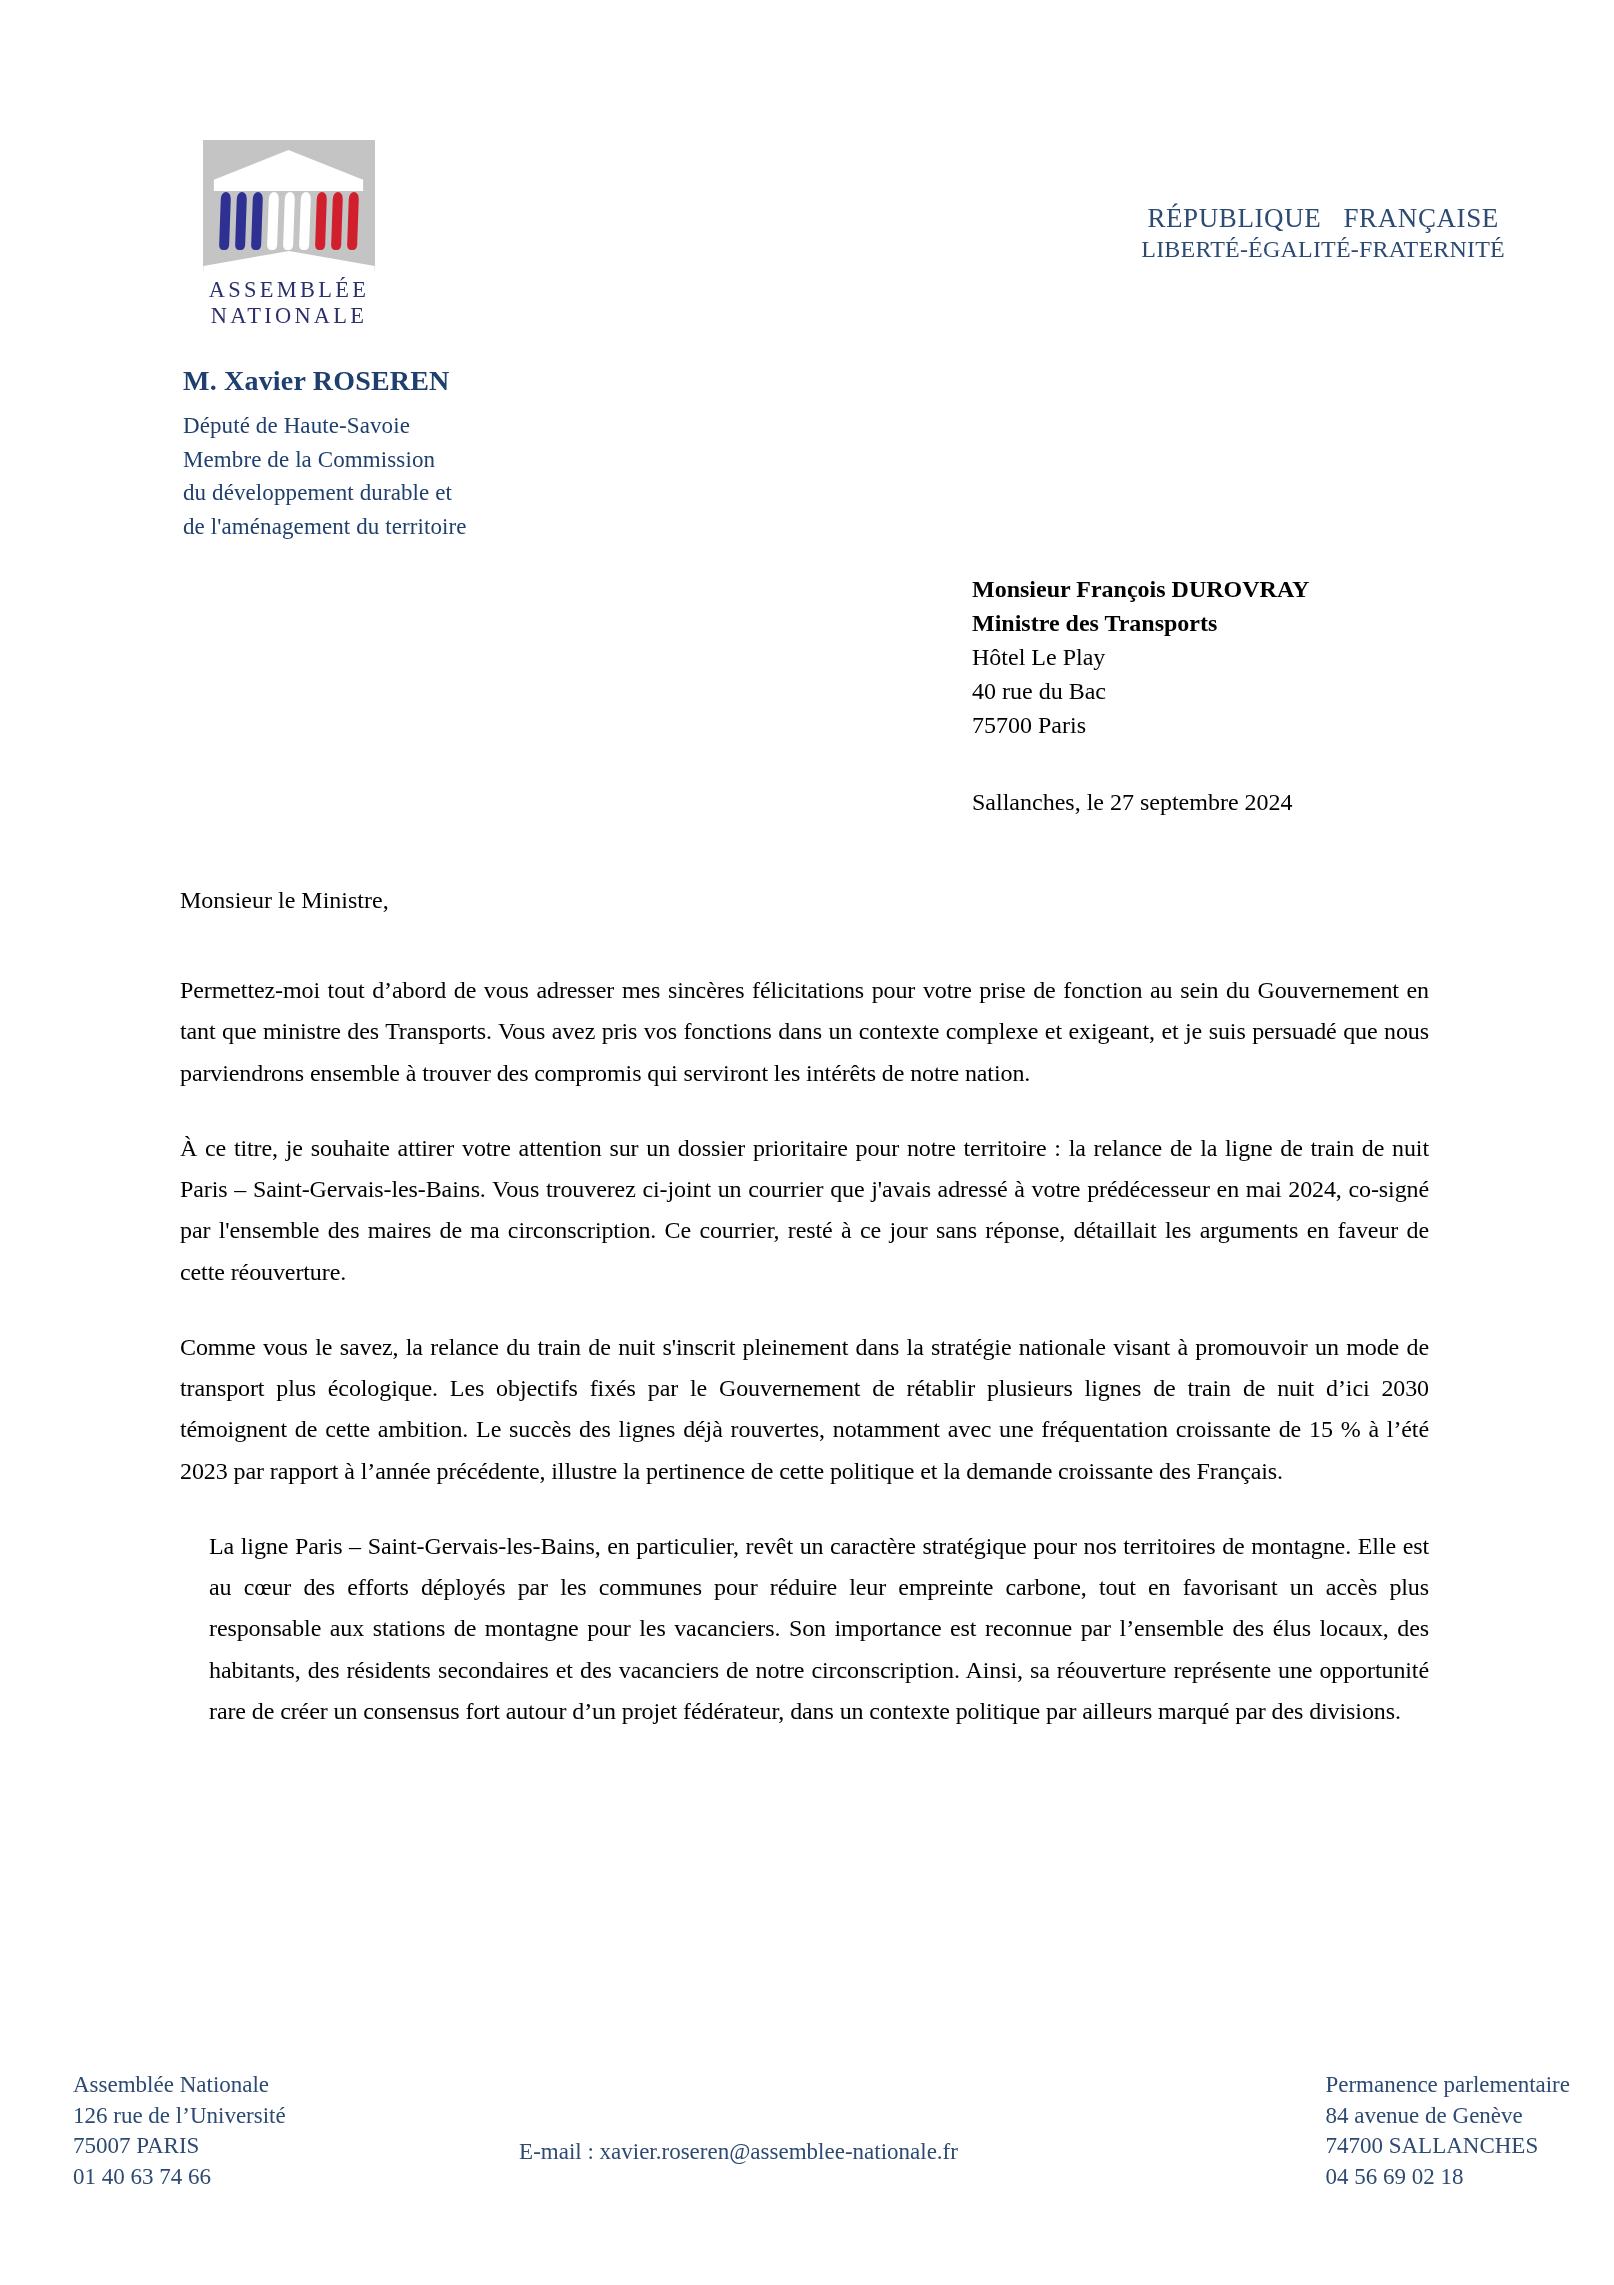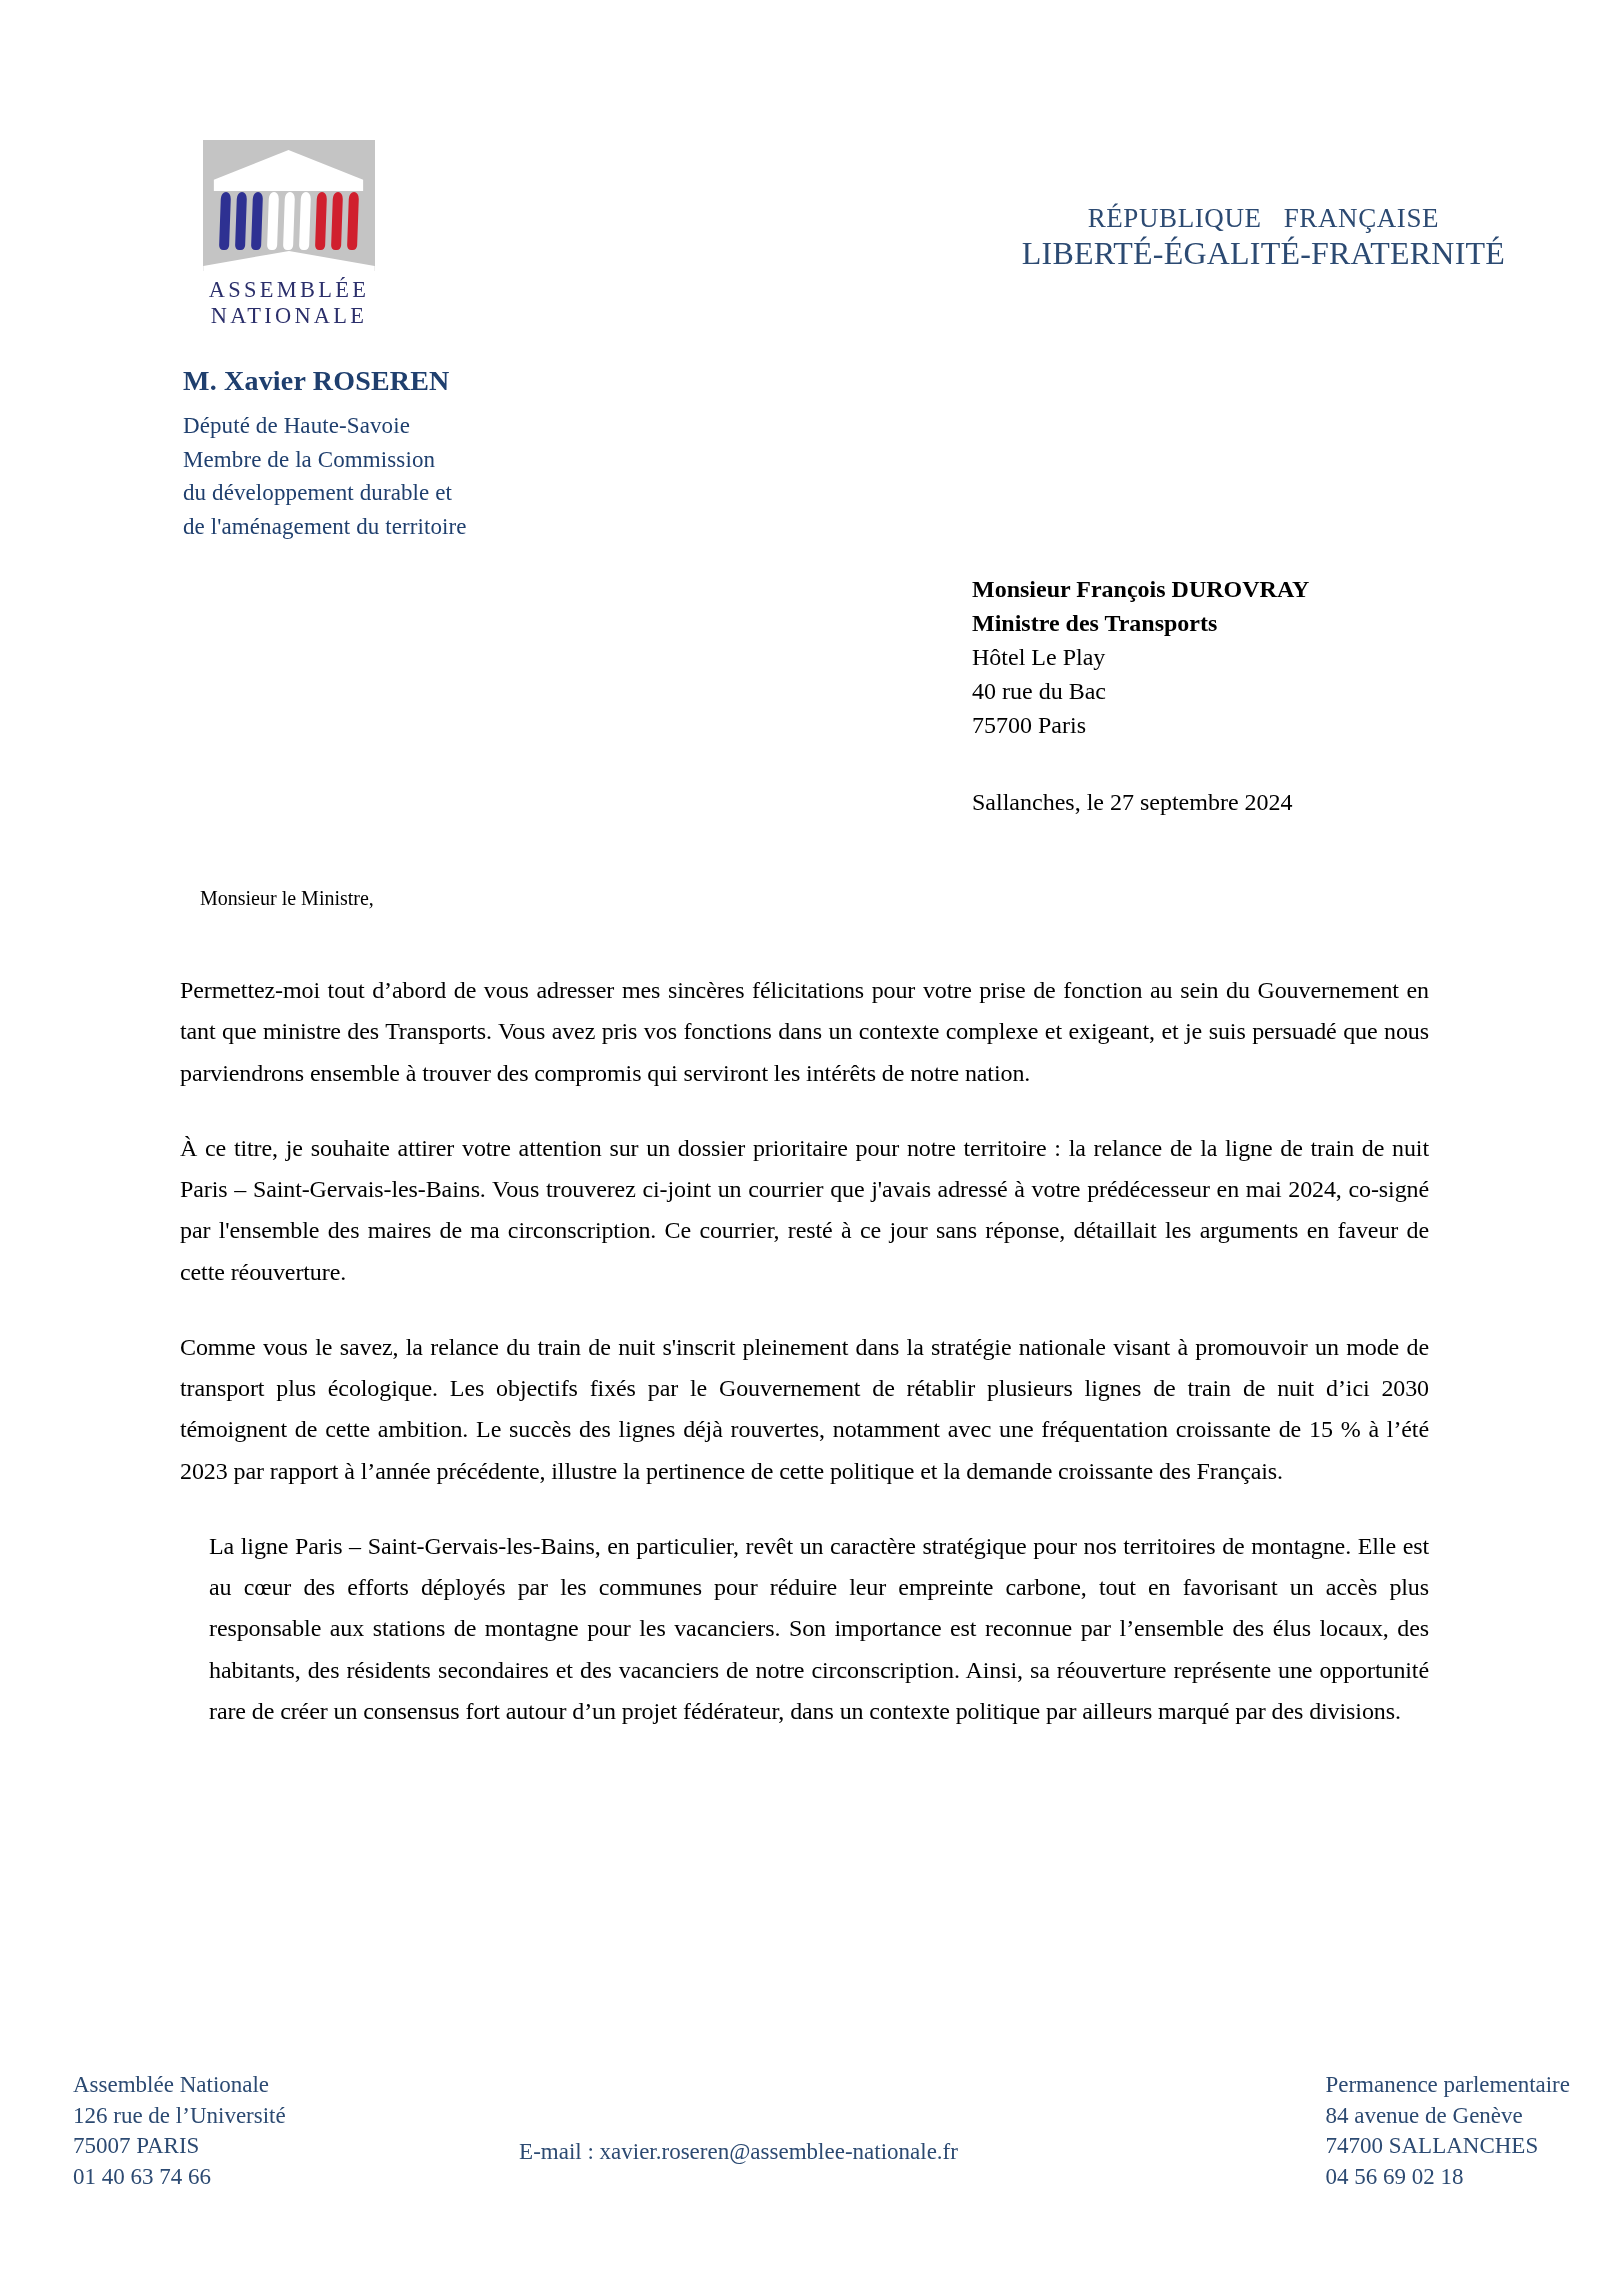--- a/index.html
+++ b/index.html
@@ -91,21 +91,21 @@
     color: #2c4a72;
     font-family: "Liberation Serif", "DejaVu Serif", serif;
     line-height: 1.18;
   }
   #rf-line1 {
     font-size: 27px;
     letter-spacing: 0.6px;
     white-space: pre;
   }
   #rf-line2 {
-    font-size: 32px;
+    font-size: 24px;
     letter-spacing: 0.2px;
   }
 
   
   #sender {
     position: absolute;
     left: 183px;
     top: 365px;
     width: 485px;
     color: #1f3f6e;
@@ -140,22 +140,21 @@
     top: 789px;
     font-size: 24px;
     color: #000000;
   }
 
   
   #salutation {
     position: absolute;
     left: 180px;
     top: 887px;
-    font-size: 20px;
-    margin-left: 20px;
+    font-size: 24px;
   }
   #body-text {
     position: absolute;
     left: 180px;
     top: 970px;
     width: 1249px;
   }
   #body-text p {
     margin: 0 0 34px 0;
     font-size: 24px;

